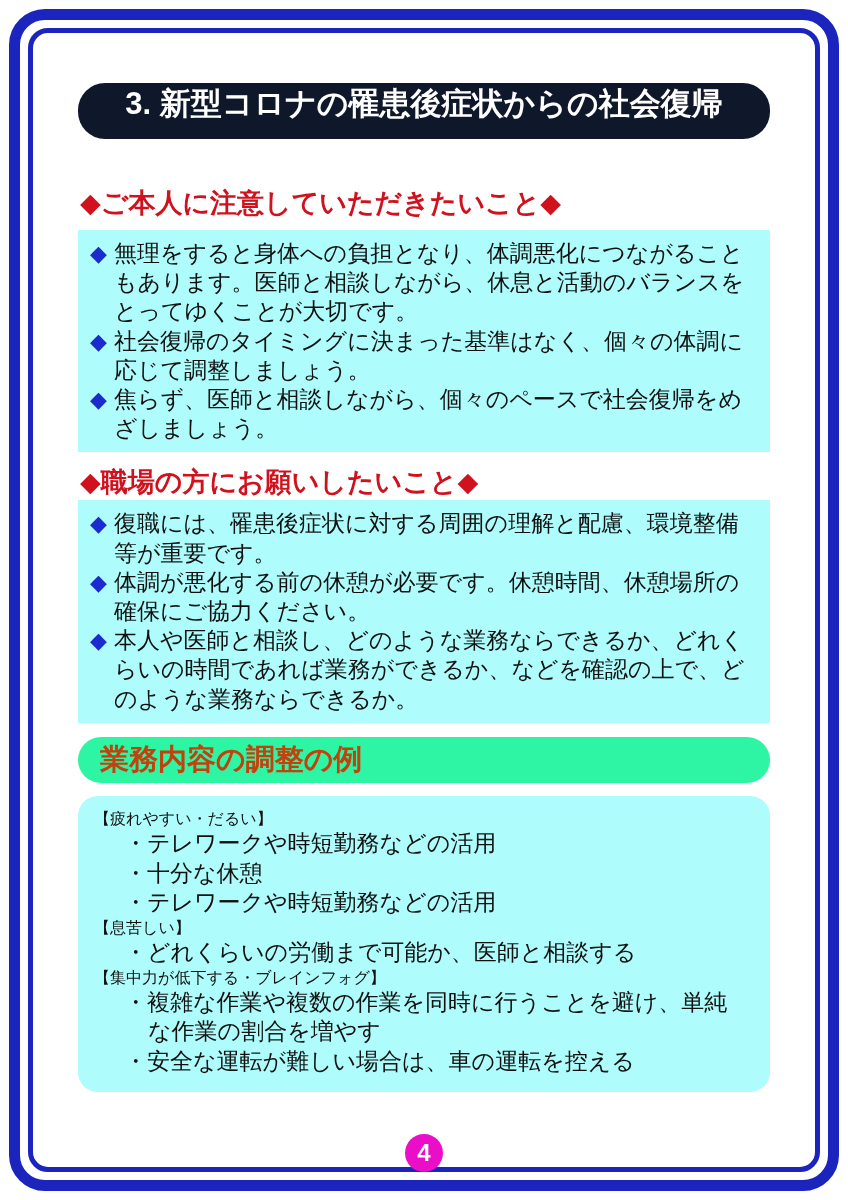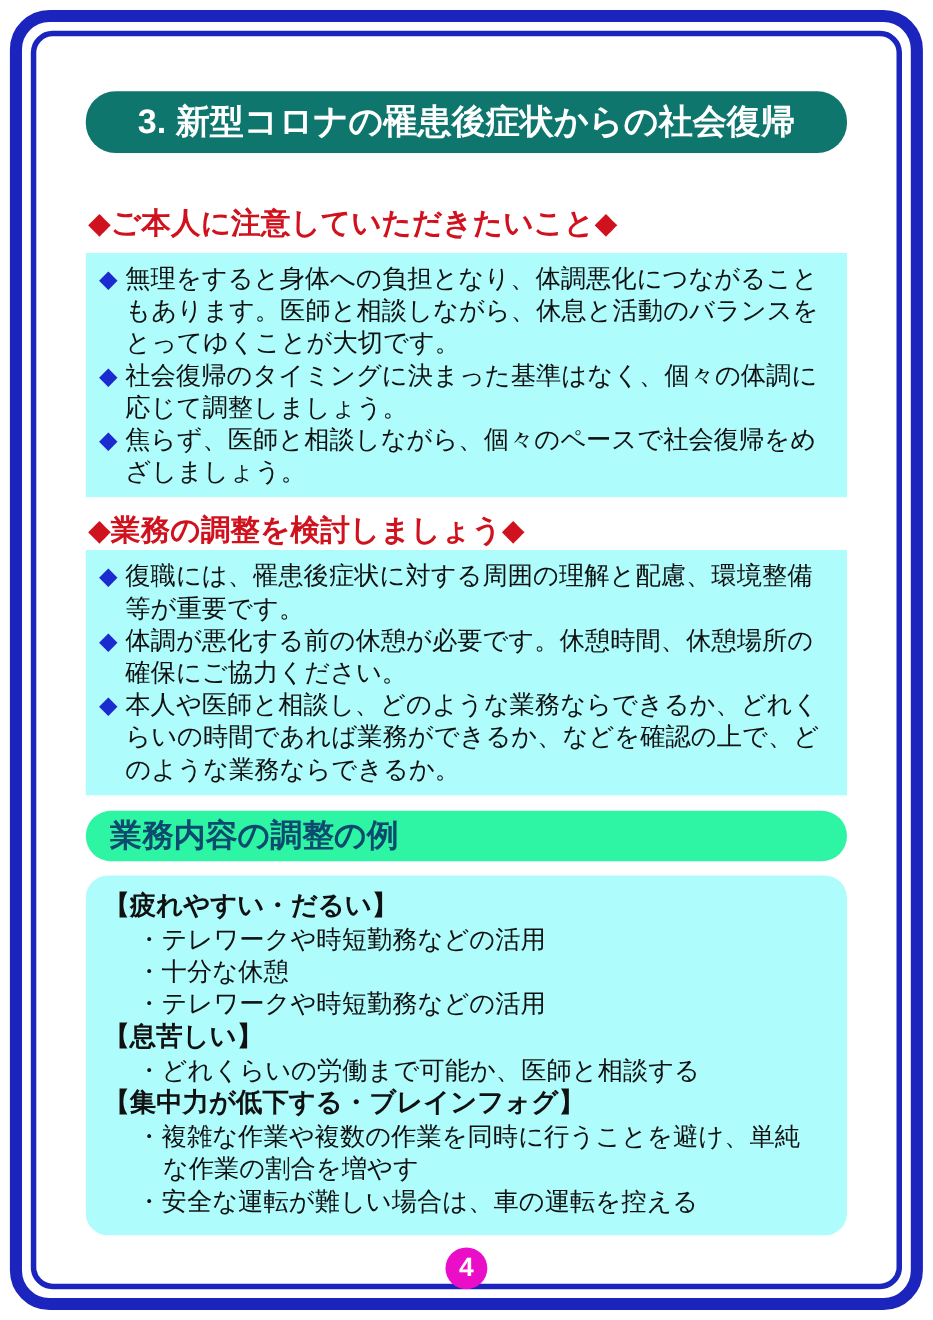--- a/index.html
+++ b/index.html
@@ -23,24 +23,24 @@
     border: 5px solid #1b24bd;
     border-radius: 20px;
     pointer-events: none;
   }
   .content {
     position: absolute; inset: 33px;
     padding: 50px 45px 0 45px;
   }
   
   .title-banner {
-    background: #0f766e;
+    background: #0f172a;
     border-radius: 27px;
     height: 56px;
-    display: flex; align-items: center; justify-content: center;
+    display: flex; align-items: flex-start; justify-content: center;
     margin-bottom: 46px;
   }
   .title-banner span {
     color: #ffffff;
     font-weight: bold;
     font-size: 31px;
     letter-spacing: 0px;
     white-space: nowrap;
   }
   .red-heading {
@@ -76,33 +76,33 @@
   .green-banner {
     margin-top: 14px;
     background: #2ef5a4;
     border-radius: 23px;
     height: 46px;
     display: flex; align-items: center;
     padding-left: 22px;
     margin-bottom: 13px;
   }
   .green-banner span {
-    color: #0c4a6e;
+    color: #c2410c;
     font-weight: bold;
     font-size: 29px;
     white-space: nowrap;
   }
   .cyan-box-round {
     background: #aefcfc;
     border-radius: 20px;
     padding: 13px 20px 16px 16px;
   }
   .group-label {
-    font-weight: bold;
-    font-size: 24px;
+    font-weight: normal;
+    font-size: 16px;
     line-height: 1.28;
   }
   .adj-item {
     font-size: 23px;
     line-height: 1.28;
     padding-left: 2.35em;
     text-indent: -1.05em;
   }
   .page-circle {
     position: absolute;
@@ -142,21 +142,21 @@
       <span class="diamond">◆</span>
       <span class="bullet-text">社会復帰のタイミングに決まった基準はなく、個々の体調に応じて調整しましょう。</span>
     </div>
     <div class="bullet">
       <span class="diamond">◆</span>
       <span class="bullet-text">焦らず、医師と相談しながら、個々のペースで社会復帰をめざしましょう。</span>
     </div>
   </div>
 
 
-  <div class="red-heading sec2-gap">◆業務の調整を検討しましょう◆</div>
+  <div class="red-heading sec2-gap">◆職場の方にお願いしたいこと◆</div>
 
   <div class="cyan-box">
     <div class="bullet">
       <span class="diamond">◆</span>
       <span class="bullet-text">復職には、罹患後症状に対する周囲の理解と配慮、環境整備等が重要です。</span>
     </div>
     <div class="bullet">
       <span class="diamond">◆</span>
       <span class="bullet-text">体調が悪化する前の休憩が必要です。休憩時間、休憩場所の確保にご協力ください。</span>
     </div>

